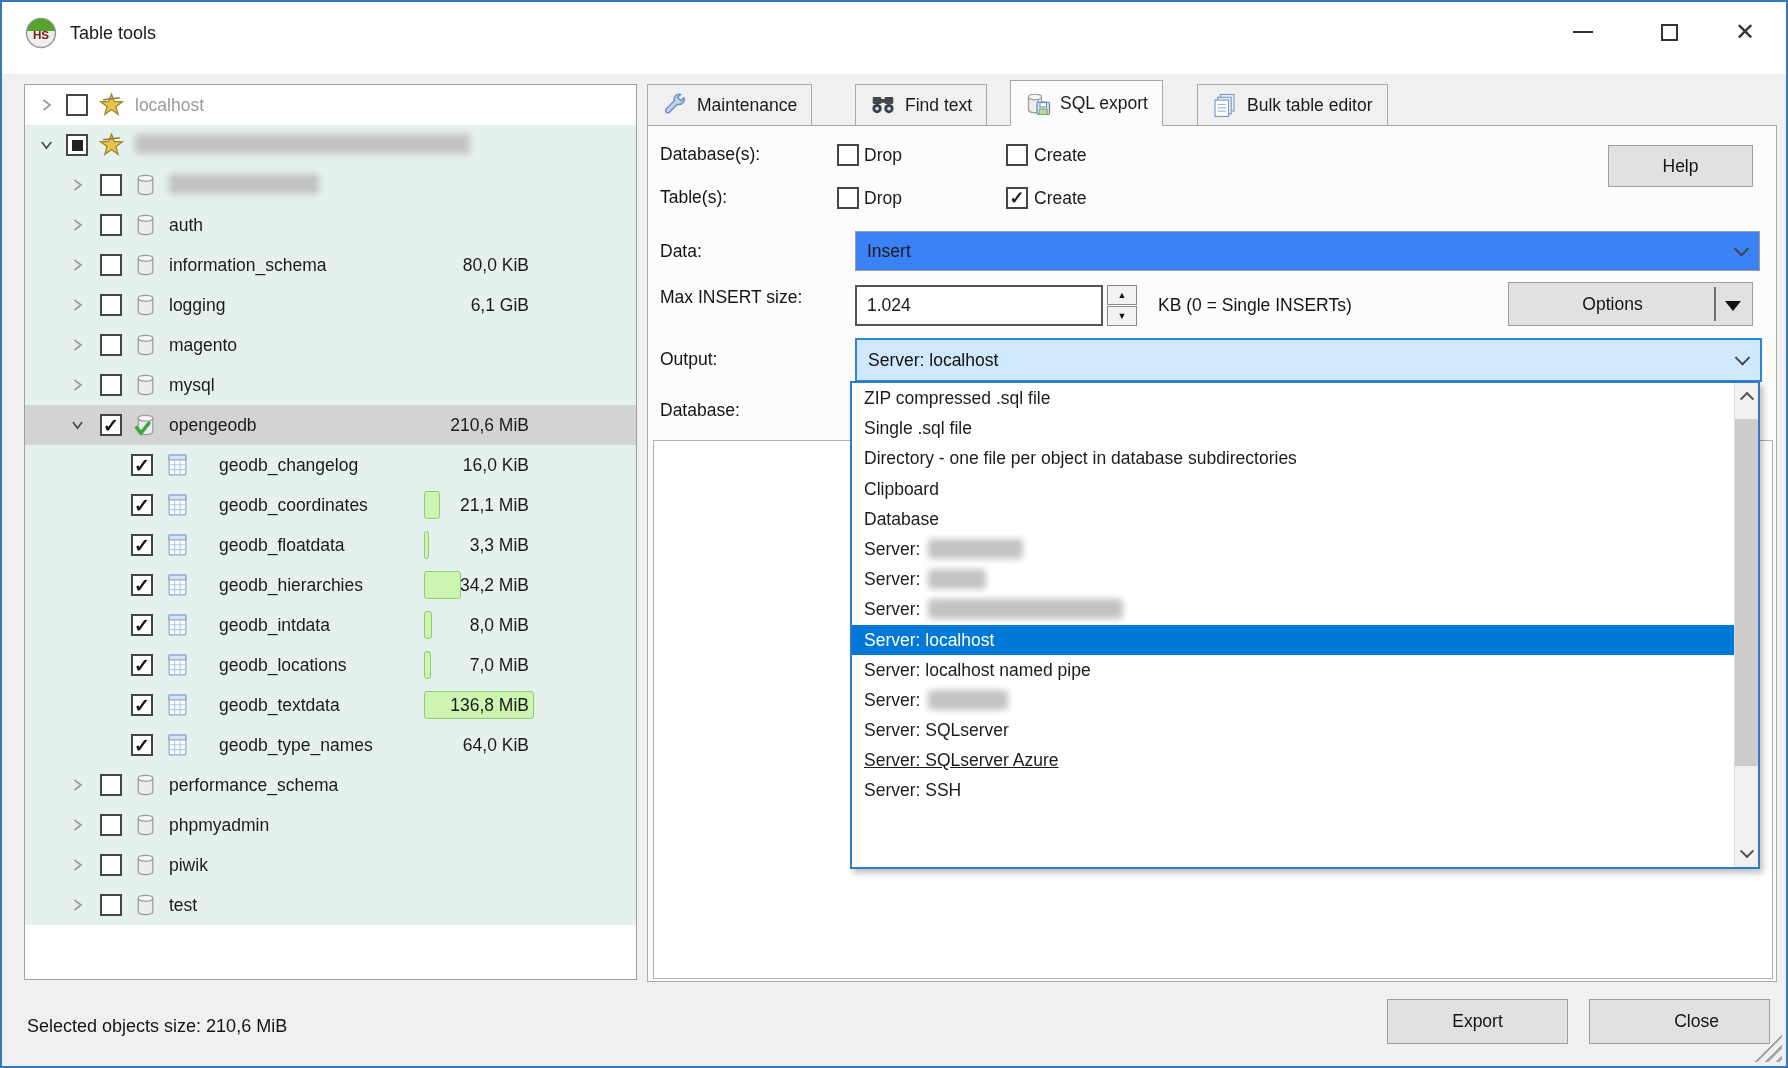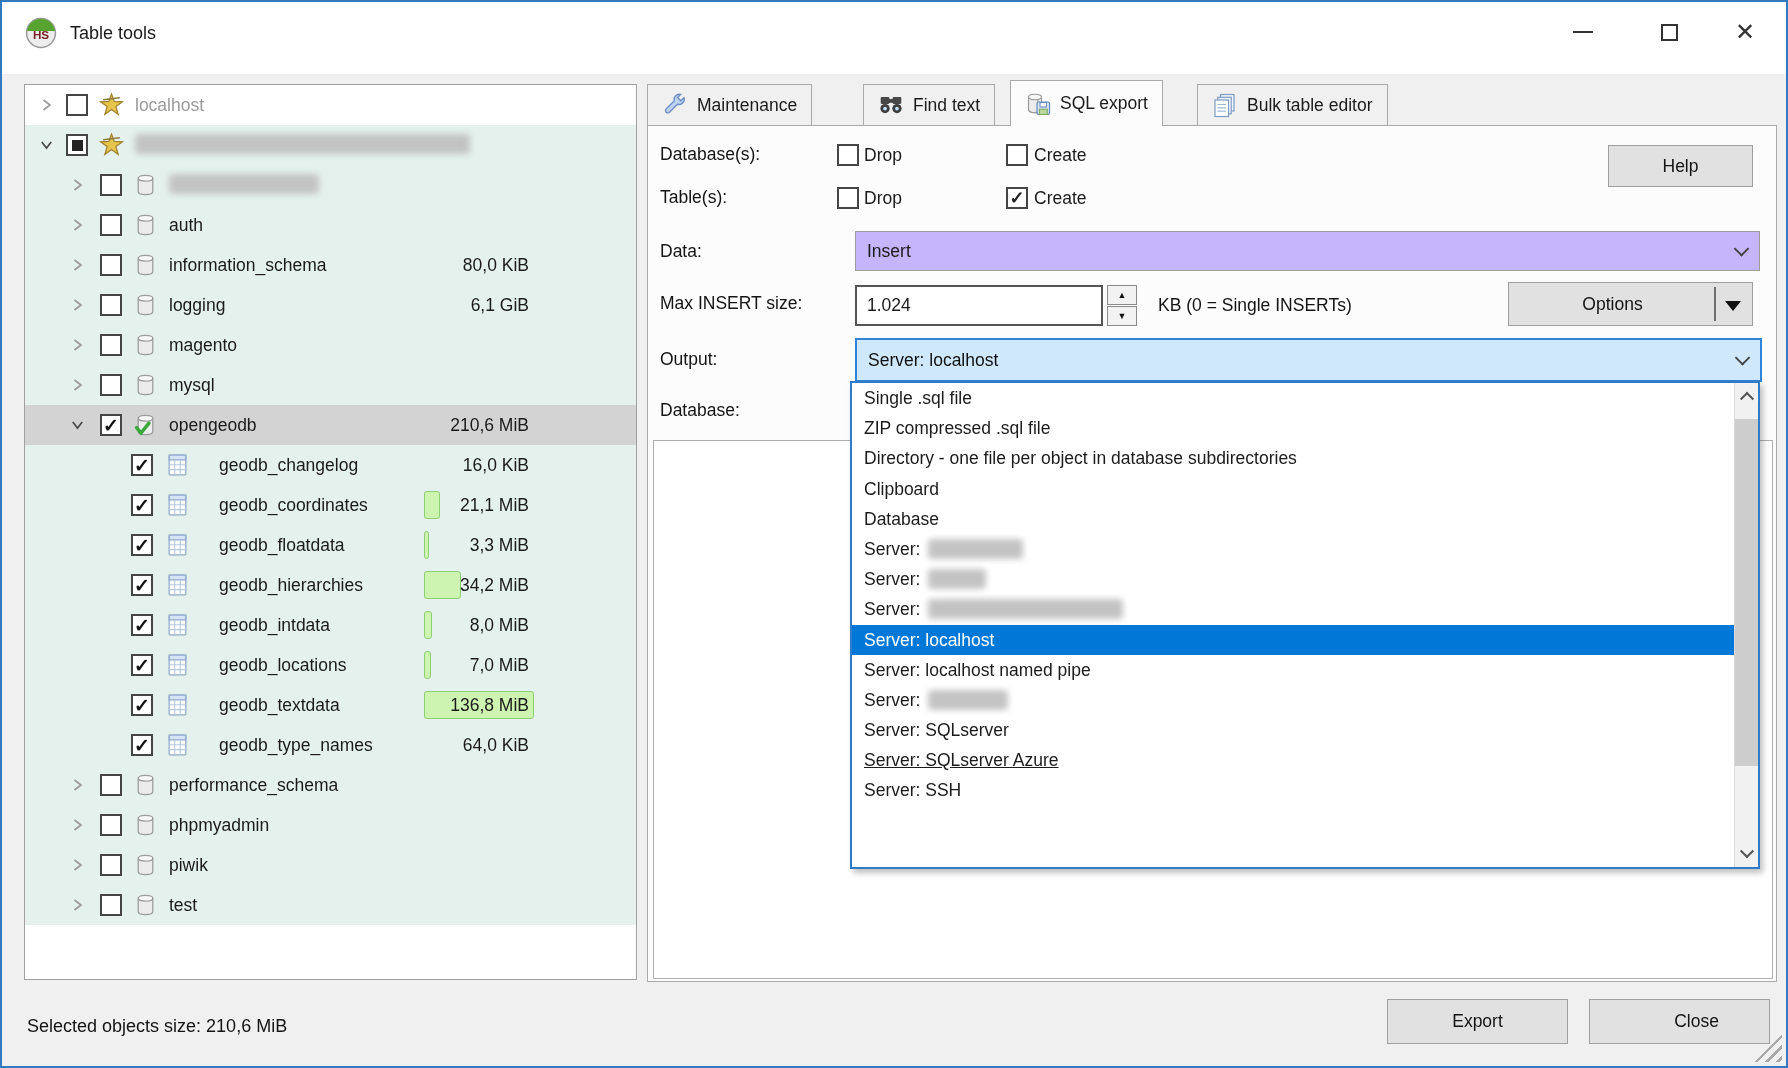--- a/index.html
+++ b/index.html
@@ -43,21 +43,21 @@
   .tabbar{position:absolute;left:645px;top:78px;height:45px;}
   .tab{position:absolute;top:4px;height:41px;background:#f0f0f0;border:1px solid #a9a9a9;border-bottom:none;display:flex;align-items:center;gap:9px;padding:0 14px;font-size:17.5px;cursor:default;white-space:nowrap;}
   .tab.active{top:0;height:46px;background:#fcfcfc;z-index:5;}
   .tab .ticn{width:26px;height:26px;flex:none;}
   
   .page{position:absolute;left:645px;top:123px;width:1130px;height:857px;background:#fcfcfc;border:1px solid #a9a9a9;z-index:1;}
   .flabel{position:absolute;font-size:17.5px;color:#141414;white-space:nowrap;}
   .wcb{position:absolute;width:22px;height:22px;border:2px solid #454545;background:#fff;display:flex;align-items:center;justify-content:center;font-size:18px;font-weight:bold;color:#222;}
   .cblab{position:absolute;font-size:17.5px;white-space:nowrap;}
   .btn{position:absolute;background:#e1e1e1;border:1px solid #9f9f9f;display:flex;align-items:center;justify-content:center;font-size:17.5px;color:#141414;cursor:default;}
-  .combo{position:absolute;background:#c4b5fd;border:1px solid #9d9d9d;font-size:17.5px;display:flex;align-items:center;padding:0 34px 0 11px;}
+  .combo{position:absolute;background:#3b82f6;border:1px solid #9d9d9d;font-size:17.5px;display:flex;align-items:center;padding:0 34px 0 11px;}
   .combo .cchev,.ccombo .cchev{position:absolute;right:12px;top:50%;width:11px;height:11px;border-right:2px solid #444;border-bottom:2px solid #444;transform:translateY(-70%) rotate(45deg);}
   .ccombo{position:absolute;background:#cfe8fb;border:2px solid #3084d6;font-size:17.5px;display:flex;align-items:center;padding:0 34px 0 11px;color:#111;}
   .tinput{position:absolute;background:#fff;border:2px solid #555;font-size:17.5px;display:flex;align-items:center;padding:0 10px;}
   .spin{position:absolute;width:30px;display:flex;flex-direction:column;}
   .spin .sbtn{flex:1;background:#f2f2f2;border:1px solid #8a8a8a;display:flex;align-items:center;justify-content:center;font-size:9px;color:#111;}
   .spin .sbtn + .sbtn{margin-top:1px;}
   .memo{position:absolute;left:5px;top:314px;width:1120px;height:539px;background:#fff;border:1px solid #b0b0b0;}
   .optdiv{position:absolute;right:36px;top:4px;bottom:4px;width:2px;background:#6f6f6f;}
   .opttri{position:absolute;right:11px;top:50%;margin-top:-3px;width:0;height:0;border-left:8px solid transparent;border-right:8px solid transparent;border-top:10px solid #111;}
   
@@ -409,21 +409,21 @@
 
   <div class="tabbar" id="tabbar">
       <div class="tab" style="left: 0px;">
         <span class="ticn">
           <svg viewBox="0 0 24 24">
             <path d="M20.6 6.6a4.9 4.9 0 0 1-6.3 4.7L7.1 18.5a2.2 2.2 0 1 1-3.1-3.1l7.2-7.2a4.9 4.9 0 0 1 6-5.9L14.4 5.1l3 3 2.9-2.8c.2.4.3.8.3 1.3z" fill="#bdd2ef" stroke="#6e8fc2" stroke-width="1.3"></path>
           </svg>
         </span>
         <span>Maintenance</span>
       </div>
-      <div class="tab" style="left: 216px;">
+      <div class="tab" style="left: 208px;">
         <span class="ticn">
           <svg viewBox="0 0 24 24">
             <rect x="2.5" y="4.5" width="8" height="6.5" rx="1" fill="#474747"></rect>
             <rect x="13.5" y="4.5" width="8" height="6.5" rx="1" fill="#474747"></rect>
             <rect x="9.5" y="6.5" width="5" height="3.5" fill="#474747"></rect>
             <circle cx="6.5" cy="15.3" r="4.3" fill="#3d3d3d"></circle>
             <circle cx="17.5" cy="15.3" r="4.3" fill="#3d3d3d"></circle>
             <circle cx="6.5" cy="15.3" r="1.7" fill="#bfe0ff"></circle>
             <circle cx="17.5" cy="15.3" r="1.7" fill="#bfe0ff"></circle>
           </svg>
@@ -469,21 +469,21 @@
     <div class="cblab" style="left:216px;top:62px;">Drop</div>
     <div class="wcb" id="tblCreateCb" style="left:358px;top:61px;">✓</div>
     <div class="cblab" style="left:386px;top:62px;">Create</div>
 
     <div class="flabel" style="left:12px;top:115px;">Data:</div>
     <div class="combo" style="left:207px;top:105px;width:905px;height:40px;">
       <span>Insert</span>
       <span class="cchev"></span>
     </div>
 
-    <div class="flabel" style="left:12px;top:167px;">Max INSERT size:</div>
+    <div class="flabel" style="left:12px;top:161px;">Max INSERT size:</div>
     <div class="tinput" style="left:207px;top:159px;width:248px;height:41px;">
       <span>1.024</span>
     </div>
     <div class="spin" style="left:459px;top:159px;height:41px;">
       <div class="sbtn">▲</div>
       <div class="sbtn">▼</div>
     </div>
     <div class="flabel" style="left:510px;top:169px;">KB (0 = Single INSERTs)</div>
     <div class="btn" style="left:860px;top:156px;width:245px;height:44px;padding-right:36px;">
       <span>Options</span>
@@ -497,22 +497,22 @@
       <span class="cchev"></span>
     </div>
 
     <div class="flabel" style="left:12px;top:274px;">Database:</div>
 
     <div class="memo"></div>
   </div>
 
   <div class="ddlist" id="ddlist">
 
-  <div class="ditem" style="margin-right: 24px;"><span>Single .sql file</span></div>
-      <div class="ditem" style="margin-right: 24px;"><span>ZIP compressed .sql file</span></div>
+  <div class="ditem" style="margin-right: 24px;"><span>ZIP compressed .sql file</span></div>
+      <div class="ditem" style="margin-right: 24px;"><span>Single .sql file</span></div>
       <div class="ditem" style="margin-right: 24px;"><span>Directory - one file per object in database subdirectories</span></div>
       <div class="ditem" style="margin-right: 24px;"><span>Clipboard</span></div>
       <div class="ditem" style="margin-right: 24px;"><span>Database</span></div>
       <div class="ditem" style="margin-right: 24px;"><span>Server:</span><span class="blurpill" style="width: 95px;"></span></div>
       <div class="ditem" style="margin-right: 24px;"><span>Server:</span><span class="blurpill" style="width: 58px;"></span></div>
       <div class="ditem" style="margin-right: 24px;"><span>Server:</span><span class="blurpill" style="width: 195px;"></span></div>
       <div class="ditem sel" style="margin-right: 24px;"><span>Server: localhost</span></div>
       <div class="ditem" style="margin-right: 24px;"><span>Server: localhost named pipe</span></div>
       <div class="ditem" style="margin-right: 24px;"><span>Server:</span><span class="blurpill" style="width: 80px;"></span></div>
       <div class="ditem" style="margin-right: 24px;"><span>Server: SQLserver</span></div>

